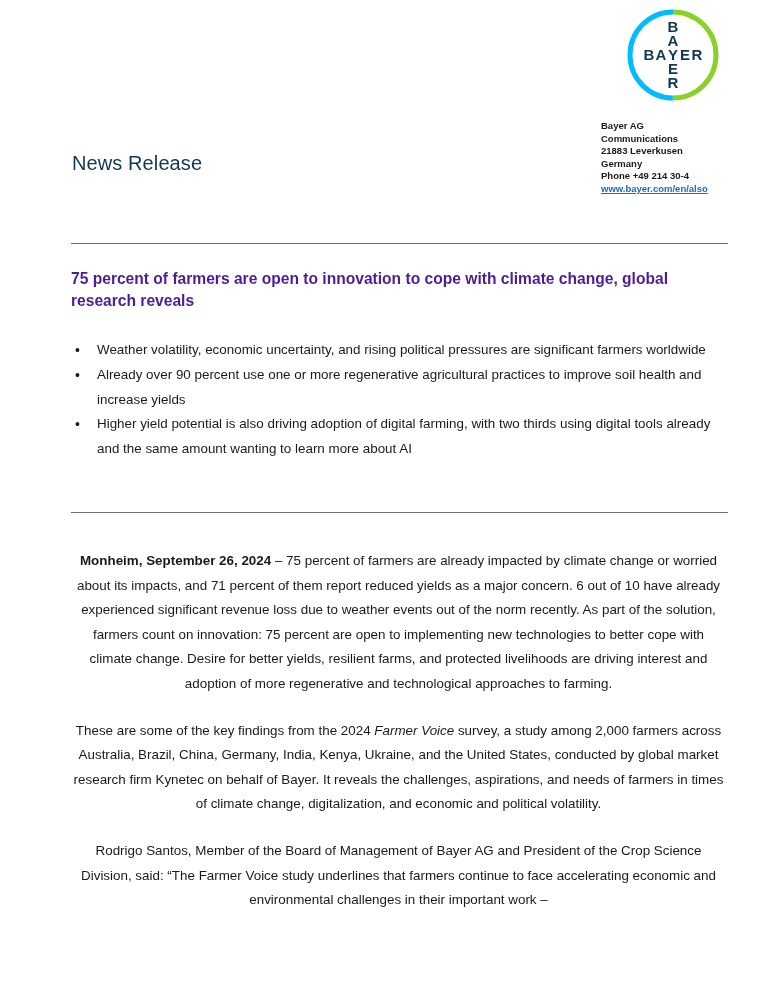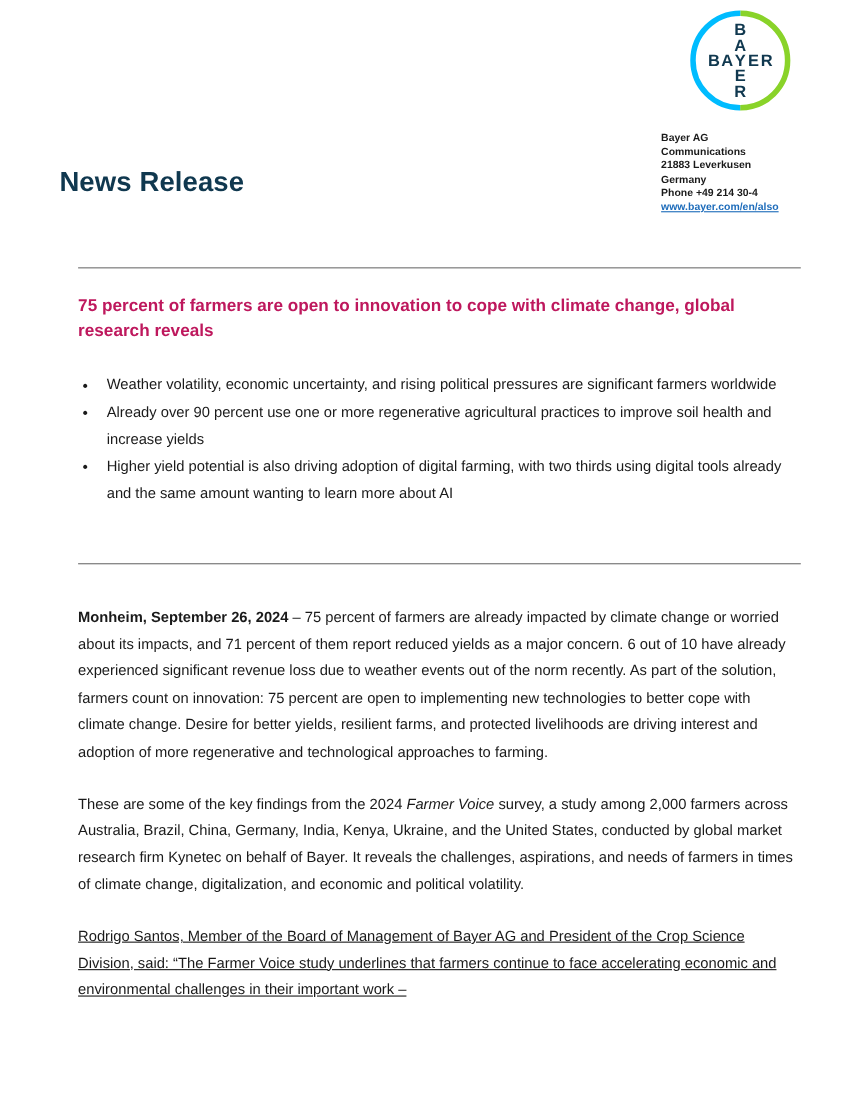--- a/index.html
+++ b/index.html
@@ -52,23 +52,23 @@
   .address .url {
     color: #1c6bba;
     text-decoration: underline;
     font-weight: bold;
   }
 
   
   .news-release {
     position: absolute;
     top: 152px;
-    left: 54px;
-    font-size: 25px;
-    font-weight: bold;
+    left: 72px;
+    font-size: 20px;
+    font-weight: normal;
     color: #10384f;
     letter-spacing: 0.1px;
   }
 
   
   .rule {
     position: absolute;
     left: 71px;
     width: 657px;
     height: 1px;
@@ -79,21 +79,21 @@
 
   
   .headline {
     position: absolute;
     top: 268px;
     left: 71px;
     width: 652px;
     font-size: 15.6px;
     font-weight: bold;
     line-height: 22px;
-    color: #be185d;
+    color: #4c1d95;
   }
 
   
   .bullets {
     position: absolute;
     top: 338px;
     left: 71px;
     width: 660px;
     margin: 0;
     padding: 0;
@@ -120,24 +120,24 @@
     position: absolute;
     top: 549px;
     left: 71px;
     width: 655px;
     font-size: 13.4px;
     line-height: 24.6px;
     color: #1a1a1a;
   }
   .body-text p {
     margin: 0 0 22px 0;
+    text-align: center;
   }
   .body-text p:last-child {
     margin-bottom: 0;
-    text-decoration: underline;
   }
   .body-text b {
     font-weight: bold;
   }
   .body-text i {
     font-style: italic;
   }
 </style>
 </head>
 <body>

